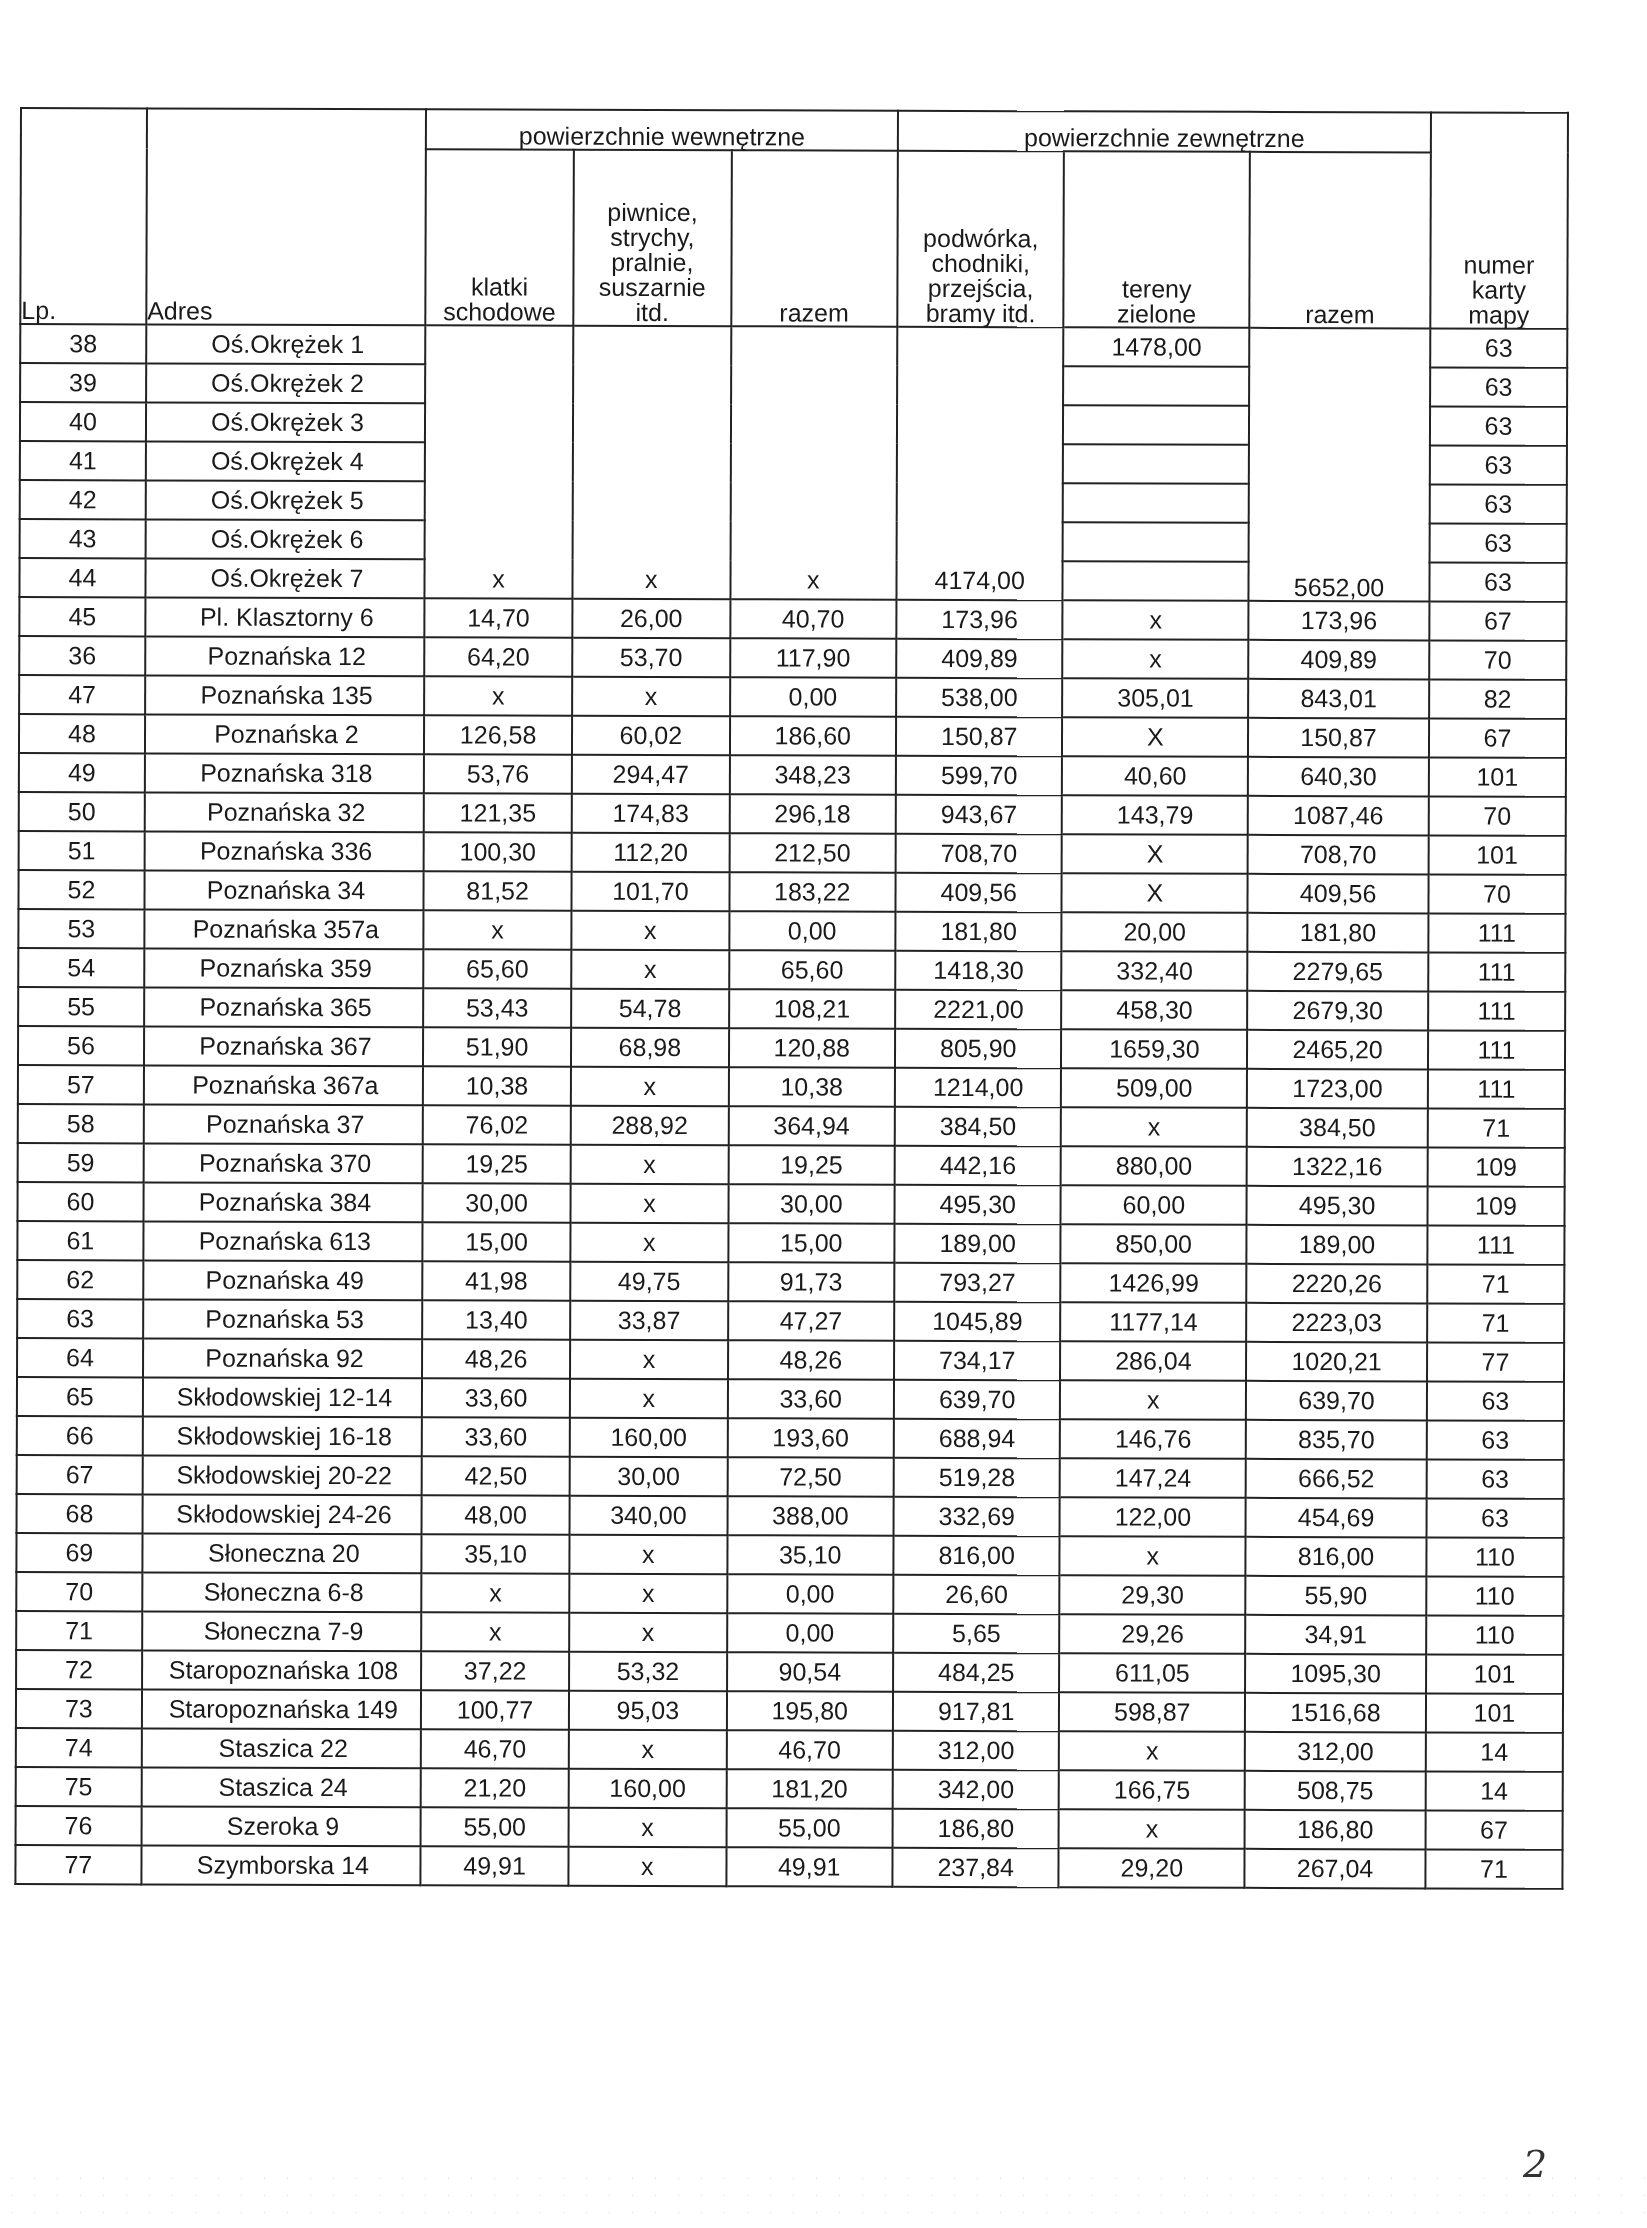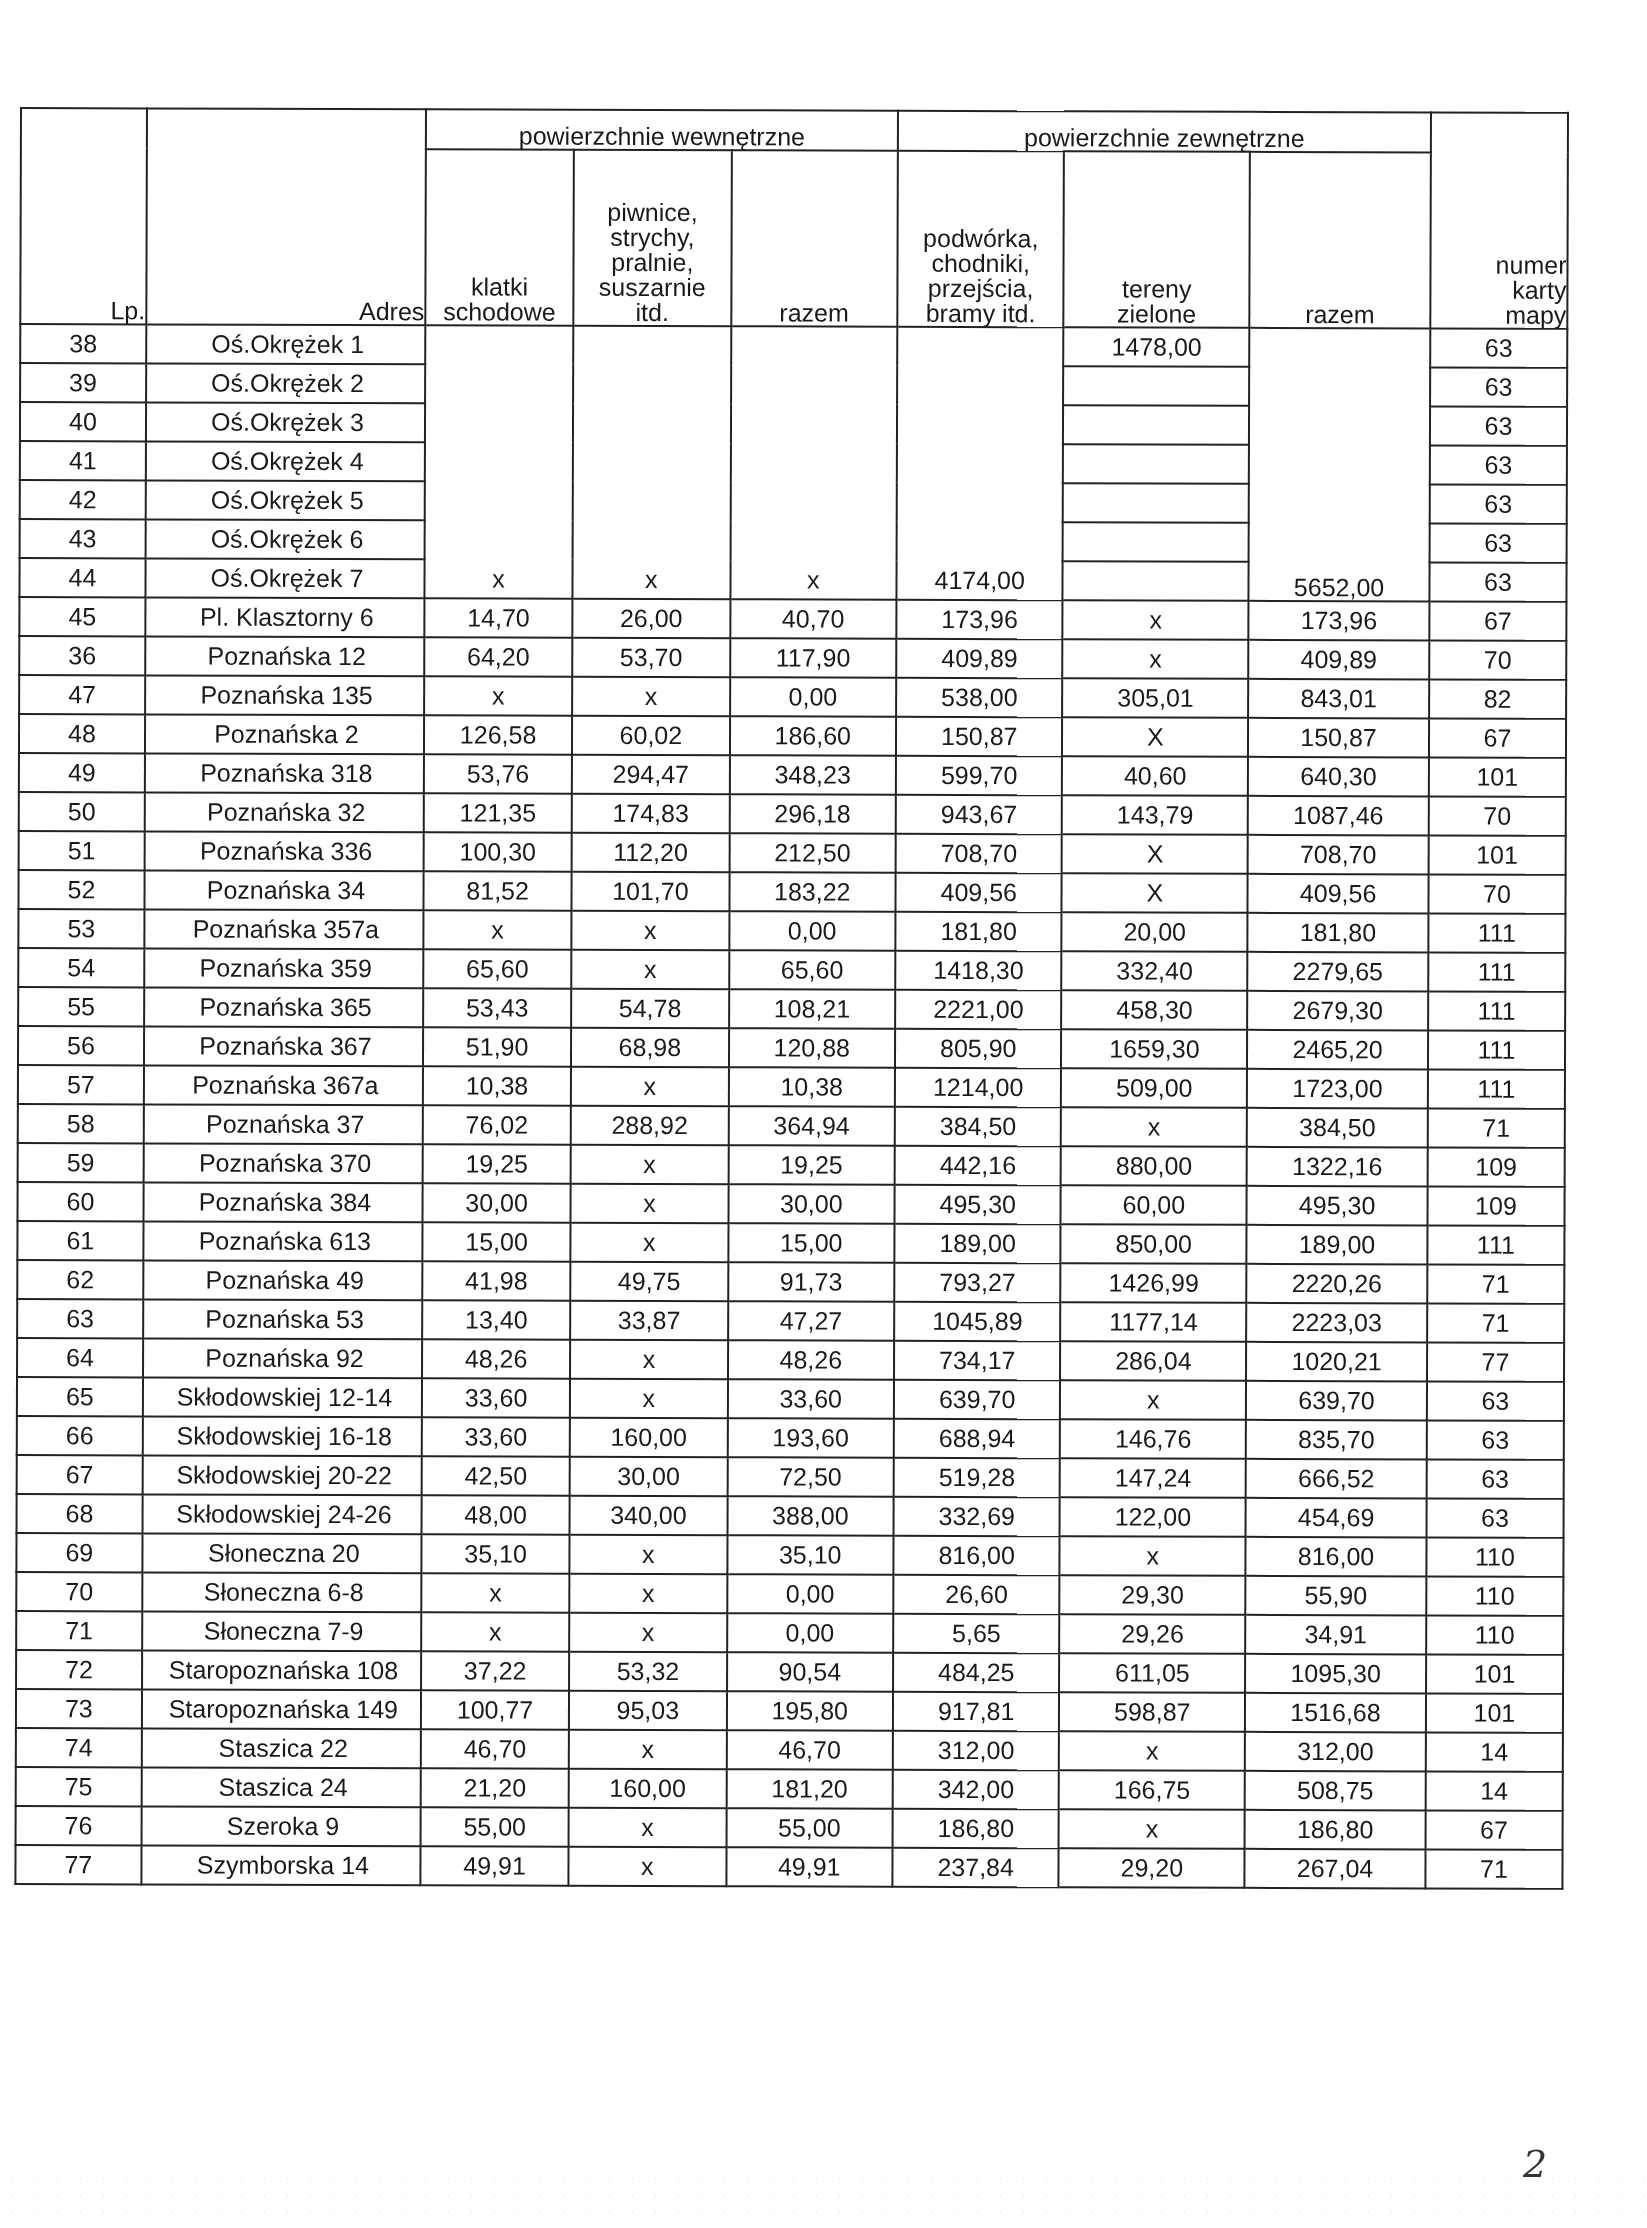--- a/index.html
+++ b/index.html
@@ -6,22 +6,22 @@
   body { width: 1647px; height: 2229px; position: relative; overflow: hidden;
          font-family: "Liberation Sans", sans-serif; color: #1a1a1a; }
   .page { position: absolute; left: 0; top: 0; width: 1647px; height: 2229px; }
   table.grid { position: absolute; left: 20px; top: 107px; border-collapse: collapse;
                width: 1549px; transform: rotate(0.18deg); transform-origin: 0 0; }
   table.grid td, table.grid th { border: 2px solid #222; padding: 0; font-weight: normal;
                font-size: 25px; line-height: 1; }
   th.group { height: 38px; vertical-align: bottom; text-align: center; font-size: 26px; }
   th.sub { height: 174px; vertical-align: bottom; text-align: center; font-size: 25px;
            line-height: 35px; padding-bottom: 4px; }
-  th.tall { vertical-align: bottom; text-align: right; padding-bottom: 4px; }
-  th.mapcol { vertical-align: bottom; text-align: right; line-height: 37px; font-size: 26px; margin-left: 16px; }
+  th.tall { vertical-align: bottom; text-align: left; padding-bottom: 4px; }
+  th.mapcol { vertical-align: bottom; text-align: center; line-height: 37px; font-size: 26px; margin-left: 16px; }
   td { height: 37px; }
   td.lp { width: 119px; text-align: center; }
   td.addr { width: 269px; text-align: center; padding-left: 4px !important; white-space: nowrap; }
   td.num { text-align: center; }
   td.map { width: 132px; text-align: center; font-weight: bold; font-size: 27px; }
   col.c-lp { width: 124px; }
   col.c-addr { width: 275px; }
   col.c-k { width: 146px; }
   col.c-p { width: 155px; }
   col.c-r1 { width: 164px; }

